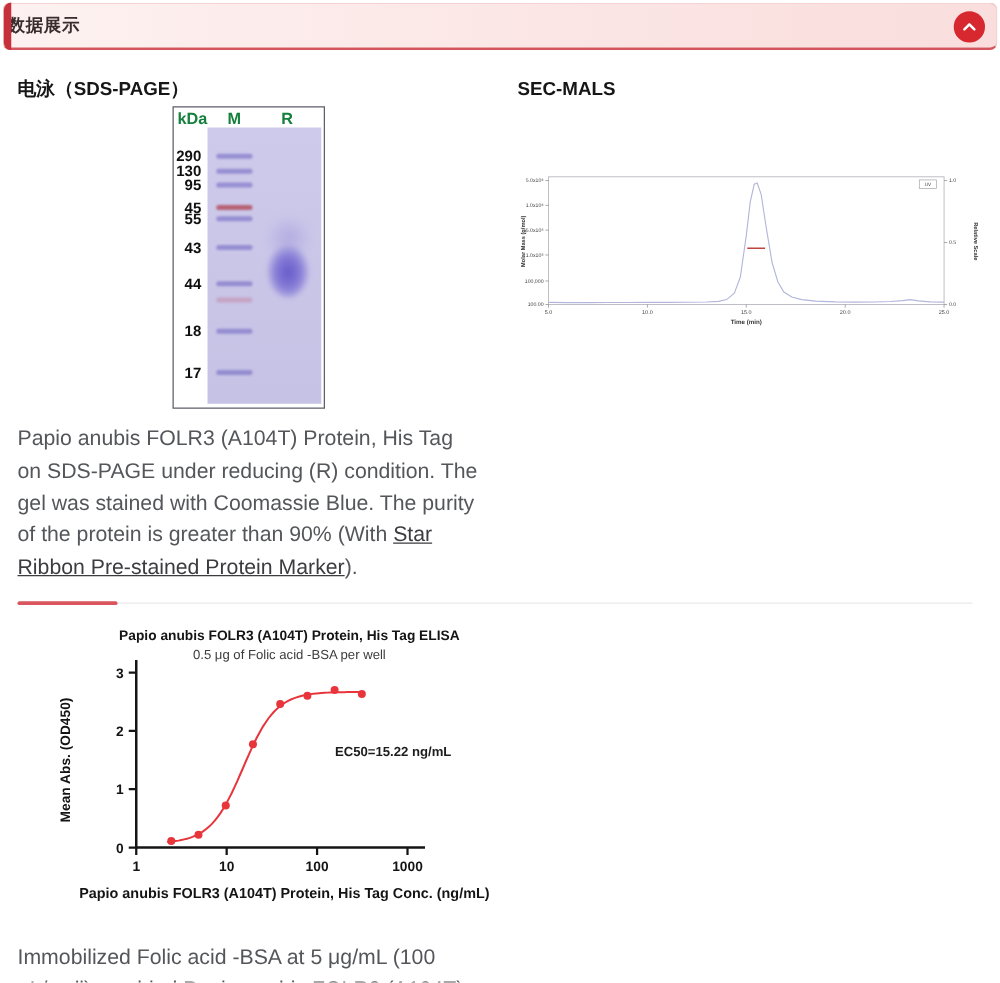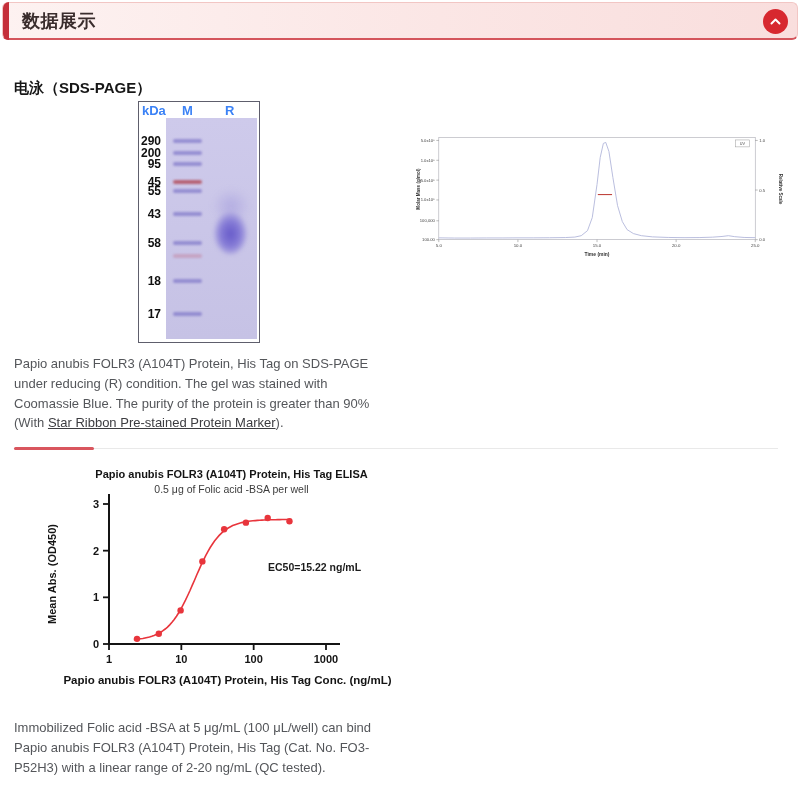--- a/index.html
+++ b/index.html
@@ -2,34 +2,34 @@
 <html><head>
 <meta charset="utf-8">
 <style>
   *{box-sizing:border-box}
   html,body{margin:0;padding:0}
   body{width:800px;height:786px;background:#fff;font-family:"Liberation Sans",sans-serif;color:#222;overflow:hidden;position:relative}
 
   
   .header{position:relative;height:38px;margin:2px 2px 0 2px;border:1px solid #f2c6c4;border-bottom:2px solid #d4555c;border-radius:6px;display:flex;align-items:center;background:linear-gradient(90deg,#fdf2f1 0%,#fbe6e5 55%,#f9dedd 100%)}
   .header-stripe{position:absolute;left:0;top:-1px;bottom:-2px;width:6px;background:#c5303a;border-radius:6px 0 0 6px}
-  .header-title{font-size:18px;font-weight:bold;color:#3a2d2d;margin-left:19px;letter-spacing:.5px}
+  .header-title{font-size:14px;font-weight:bold;color:#3a2d2d;margin-left:3px;letter-spacing:.5px}
   .collapse-btn{position:absolute;right:9px;top:6px;width:25px;height:25px;border-radius:50%;background:#d7282f;border:none;display:flex;align-items:center;justify-content:center;cursor:pointer;padding:0}
 
   .content{padding:0 14px}
-  .grid{display:grid;grid-template-columns:1fr 1fr;column-gap:30px;margin-top:38px}
+  .grid{display:grid;grid-template-columns:1fr 1fr;column-gap:30px;margin-top:22px}
   .panel-title{font-size:15px;font-weight:bold;color:#161616;margin:0;height:20px;line-height:20px}
   .fig-wrap{height:252px;padding-top:3px}
   .chart-wrap{height:252px;padding-top:50px}
-  .caption{font-size:13px;line-height:1.52;color:#54565a;margin:4px 0 0 0;max-width:372px}
+  .caption{font-size:17px;line-height:1.52;color:#54565a;margin:4px 0 0 0;max-width:372px}
   .caption .link{color:#3c3c40;text-decoration:underline;cursor:pointer}
 
   
   .gel-box{position:relative;width:122px;height:242px;background:#fff;border:1px solid #5e5e6c;margin:0 auto}
-  .gel-head span{position:absolute;top:1px;font-size:13px;font-weight:bold;color:#3b82f6}
+  .gel-head span{position:absolute;top:1px;font-size:13px;font-weight:bold;color:#15803d}
   .gel-area{position:absolute;left:27px;top:16px;width:91px;height:221px;background:linear-gradient(#cecaeb,#c6c2e5)}
   .kda-gutter{position:absolute;left:0;top:16px;width:25px;height:221px}
   .kda-label{position:absolute;right:3px;transform:translateY(-50%);font-size:12px;font-weight:bold;color:#101010;white-space:nowrap}
   .gel-band{position:absolute;left:7px;width:29px;height:4px;border-radius:2px;filter:blur(1px);transform:translateY(-50%)}
   .blob-smear{position:absolute;left:46px;top:70px;width:38px;height:36px;border-radius:50%;filter:blur(3px);background:radial-gradient(ellipse,rgba(140,130,215,.38) 0%,rgba(200,196,232,0) 70%)}
   .blob-main{position:absolute;left:48px;top:94px;width:33px;height:42px;border-radius:50%;filter:blur(2px);background:radial-gradient(ellipse at 50% 52%,#675bca 0%,#867cd6 42%,rgba(165,158,223,.35) 72%,rgba(200,196,232,0) 100%)}
 
   
   .divider{position:relative;height:3px;margin:14px 14px 0 14px}
   .divider-gray{position:absolute;left:0;right:8px;top:1px;height:1px;background:#e9e9e9}
@@ -61,26 +61,26 @@
       <h3 class="panel-title">电泳（SDS-PAGE）</h3>
       <div class="fig-wrap">
         <div class="gel-box">
           <div class="gel-head">
             <span style="left:3px">kDa</span>
             <span style="left:43px">M</span>
             <span style="left:86px">R</span>
           </div>
           <div class="kda-gutter">
               <div class="kda-label" style="top: 10.4%;">290</div>
-              <div class="kda-label" style="top: 15.8%;">200</div>
+              <div class="kda-label" style="top: 15.8%;">130</div>
               <div class="kda-label" style="top: 20.8%;">95</div>
               <div class="kda-label" style="top: 29%;">45</div>
               <div class="kda-label" style="top: 33%;">55</div>
               <div class="kda-label" style="top: 43.4%;">43</div>
-              <div class="kda-label" style="top: 56.6%;">58</div>
+              <div class="kda-label" style="top: 56.6%;">44</div>
               <div class="kda-label" style="top: 73.8%;">18</div>
               <div class="kda-label" style="top: 88.7%; text-align: center;">17</div>
             </div>
           <div class="gel-area">
             <div class="blob-smear"></div>
             <div class="blob-main"></div>
           <div class="gel-band" style="top: 10.4%; background: rgba(106, 96, 192, 0.55);"></div>
               <div class="gel-band" style="top: 15.8%; background: rgba(106, 96, 192, 0.55);"></div>
               <div class="gel-band" style="top: 20.8%; background: rgba(106, 96, 192, 0.55);"></div>
               <div class="gel-band" style="top: 29%; background: rgba(178, 74, 88, 0.8);"></div>
@@ -90,20 +90,21 @@
               <div class="gel-band" style="top: 56.6%; background: rgba(106, 96, 192, 0.55);"></div>
               <div class="gel-band" style="top: 73.8%; background: rgba(106, 96, 192, 0.55);"></div>
               <div class="gel-band" style="top: 88.7%; background: rgba(106, 96, 192, 0.55);"></div>
             </div>
         </div>
       </div>
       <p class="caption"><span>Papio anubis FOLR3 (A104T) Protein, His Tag on SDS-PAGE under reducing (R) condition. The gel was stained with Coomassie Blue. The purity of the protein is greater than 90% (With </span><span class="link">Star Ribbon Pre-stained Protein Marker</span><span>).</span></p>
     </div>
 
     <div>
+      <h3 class="panel-title">SEC-MALS</h3>
       <div class="chart-wrap">
         <svg width="372" height="135" viewBox="0 0 375 135">
             <rect x="25" y="9" width="319" height="103" fill="#ffffff" stroke="#a9a9b2" stroke-width="0.6"></rect>
             <g>
               <line x1="22.5" x2="25" y1="12" y2="12" stroke="#777" stroke-width="0.5"></line>
               <text x="21" y="13.5" text-anchor="end" font-size="4.2" fill="#444">5.0x10⁶</text>
               <line x1="22.5" x2="25" y1="32" y2="32" stroke="#777" stroke-width="0.5"></line>
               <text x="21" y="33.5" text-anchor="end" font-size="4.2" fill="#444">1.0x10⁶</text>
               <line x1="22.5" x2="25" y1="52" y2="52" stroke="#777" stroke-width="0.5"></line>
               <text x="21" y="53.5" text-anchor="end" font-size="4.2" fill="#444">5.0x10⁵</text>

